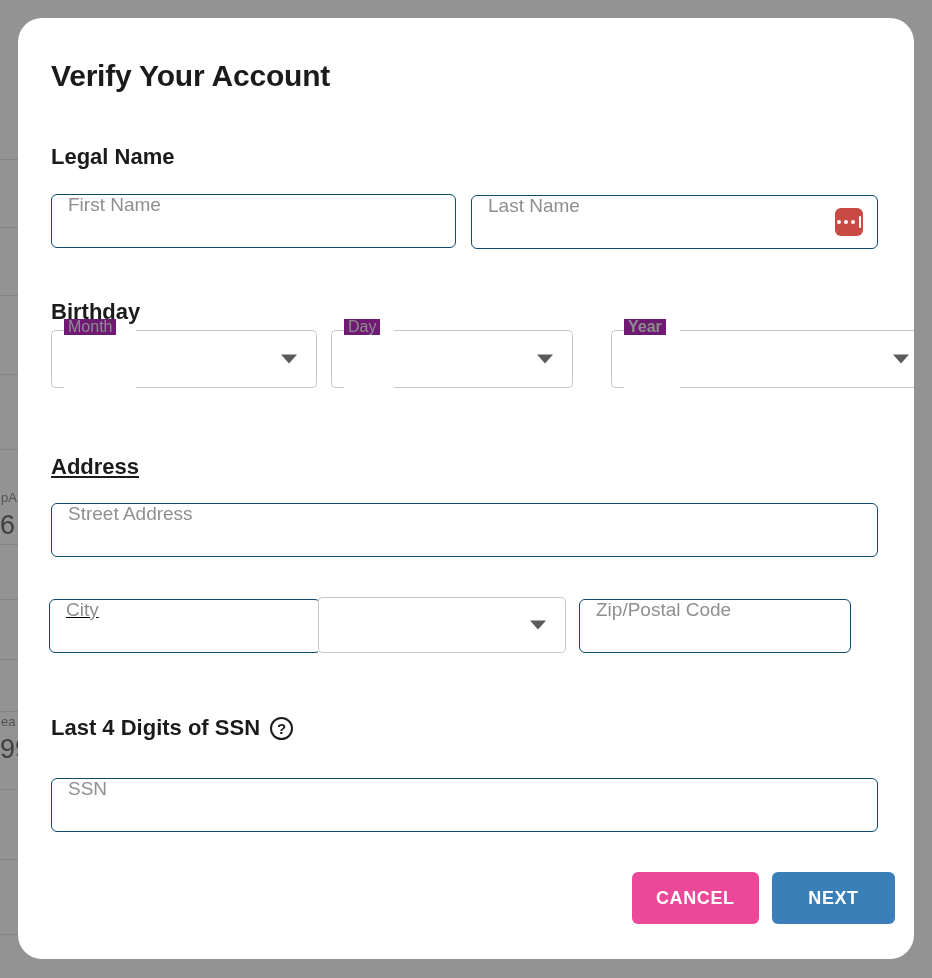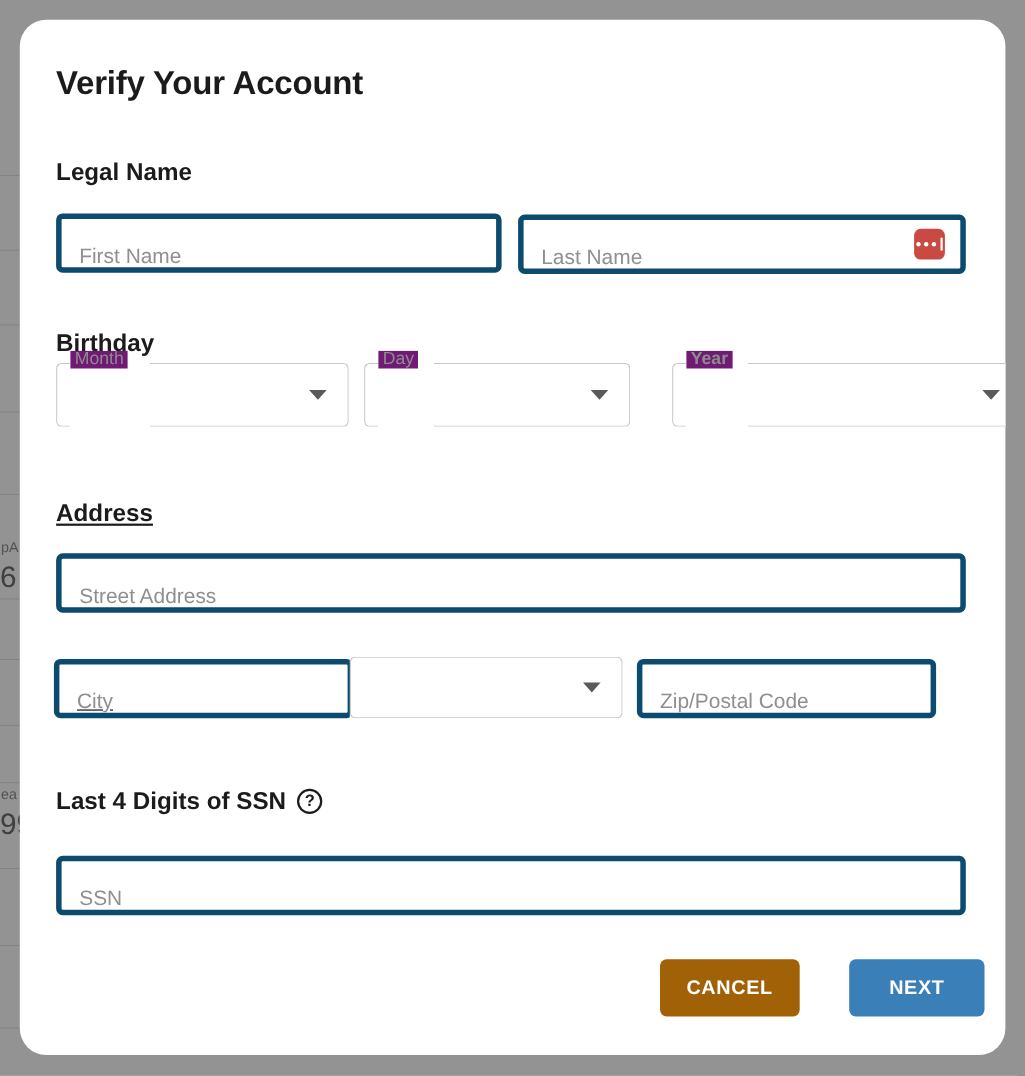--- a/index.html
+++ b/index.html
@@ -84,25 +84,25 @@
     line-height: 1.2;
     display: flex;
     align-items: center;
     gap: 10px;
   }
 
   
   .text-field {
     box-sizing: border-box;
     height: 54px;
-    border: 5px solid #0c4a6e;
+    border: 1px solid #0c4a6e;
     border-radius: 6px;
     background: #fff;
     display: flex;
-    align-items: flex-end;
+    align-items: flex-start;
     padding: 0 16px;
     position: relative;
   }
   .text-field .ph {
     font-size: 19px;
     color: #8f8f8f;
     line-height: 1;
     user-select: none;
   }
 
@@ -223,21 +223,21 @@
     border-radius: 6px;
     font-size: 18px;
     font-weight: bold;
     letter-spacing: 0.6px;
     color: #ffffff;
     cursor: pointer;
     font-family: "Liberation Sans", sans-serif;
     height: 52px;
     padding: 0 24px;
   }
-  .btn-cancel { background: #a16207; }
+  .btn-cancel { background: #ec4899; margin-left: 32px; }
   .btn-next   { background: #3b7fb8; }
 
   .abs { position: absolute; }
 </style>
 </head>
 <body>
 
 <div id="backdrop-page">
   <div class="bg-row" style="top:85px;height:75px;"></div>
   <div class="bg-row" style="top:160px;height:68px;"></div>

